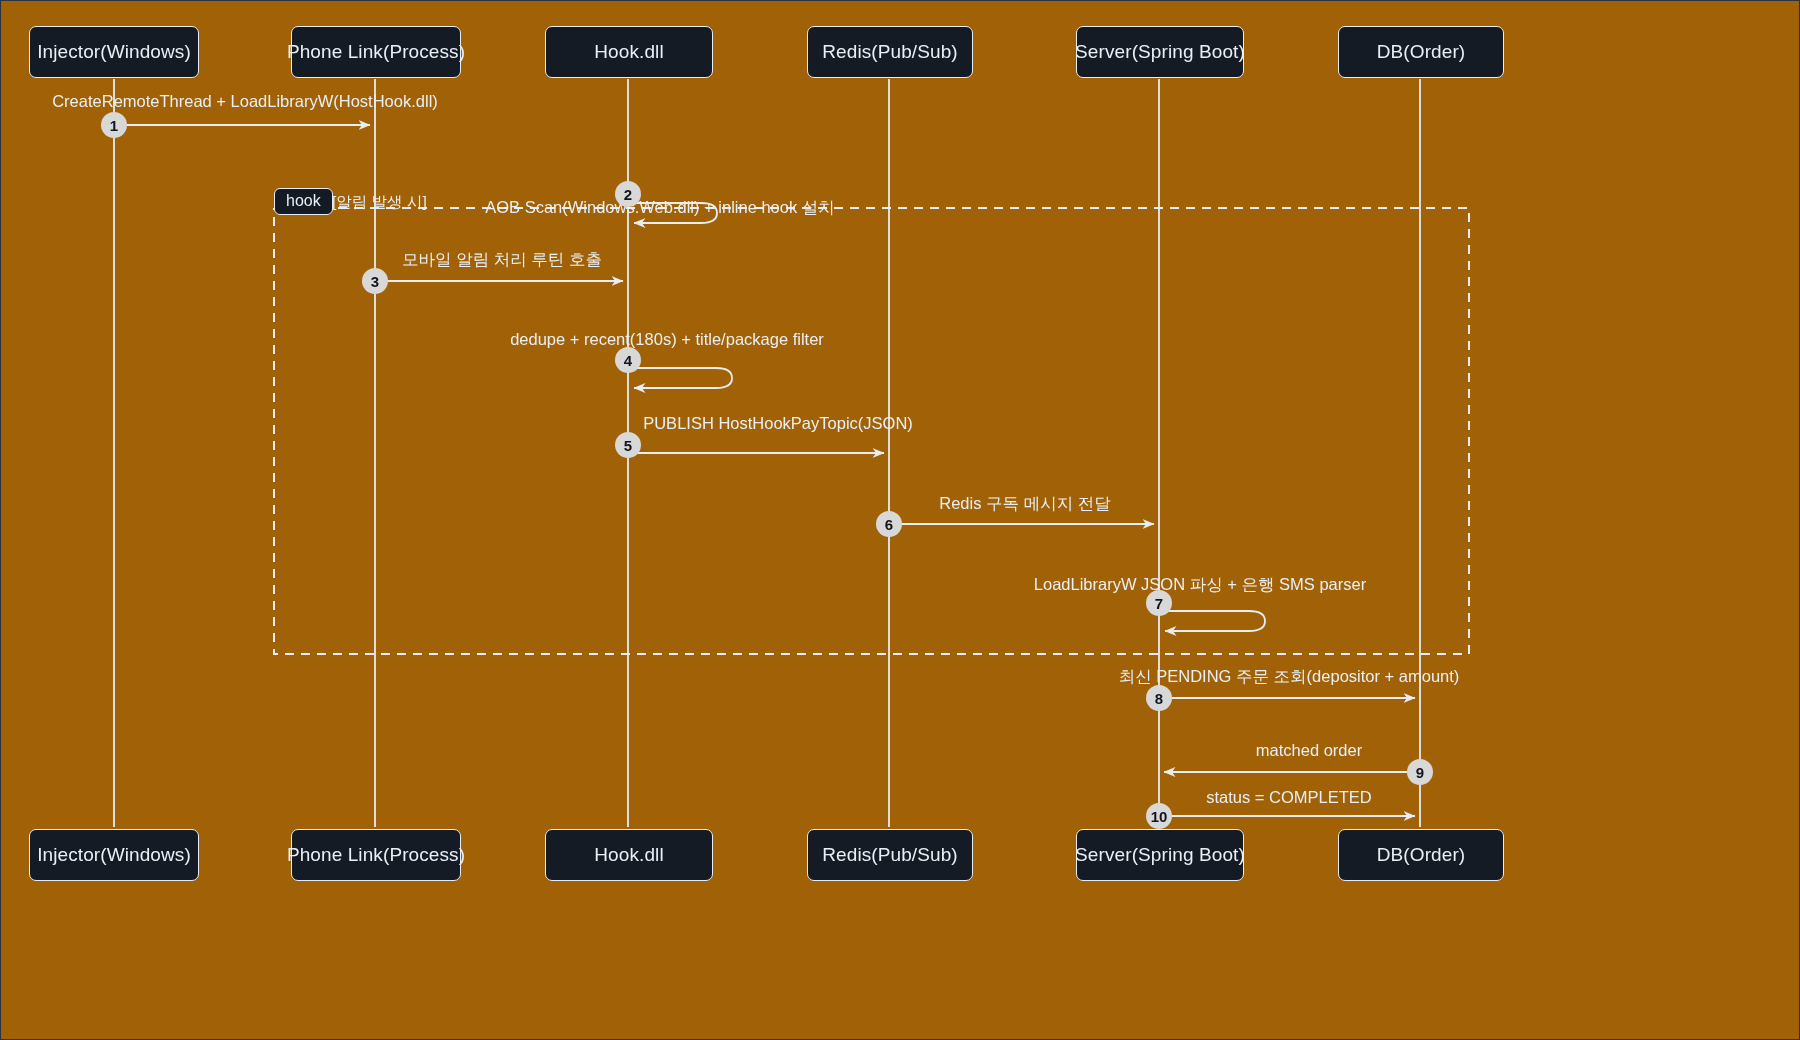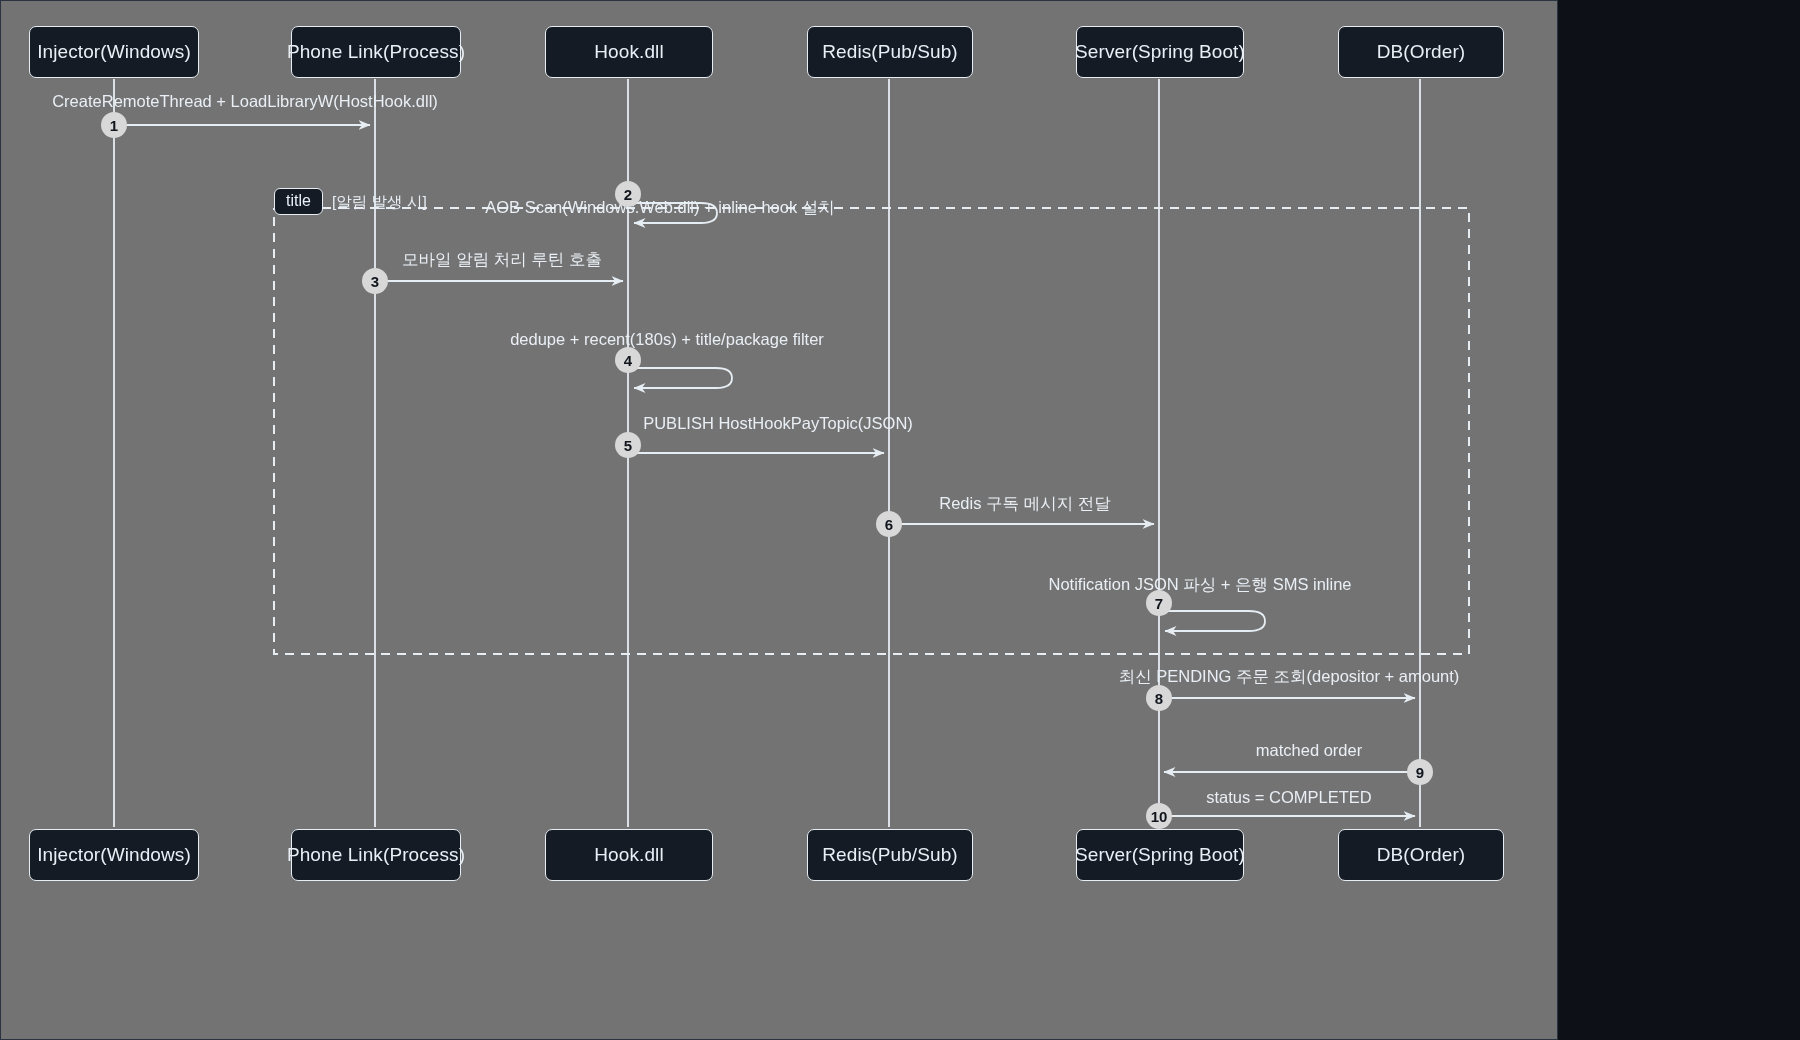--- a/index.html
+++ b/index.html
@@ -8,23 +8,23 @@
     background: #0d1117;
   }
   body {
     width: 1800px;
     height: 1040px;
     font-family: "Liberation Sans", sans-serif;
     overflow: hidden;
   }
   #canvas {
     position: relative;
-    width: 1558px;
+    width: 1800px;
     height: 1040px;
-    background: #737373;
+    background: #a16207;
     box-sizing: border-box;
     border: 1px solid #2a3340;
   }
   svg.layer {
     position: absolute;
     left: 0;
     top: 0;
     width: 1800px;
     height: 1040px;
   }
@@ -159,31 +159,31 @@
     <span>Redis(Pub/Sub)</span>
   </div>
   <div class="participant-box" style="left:1075px; top:828px; width:168px; height:52px;">
     <span>Server(Spring Boot)</span>
   </div>
   <div class="participant-box" style="left:1337px; top:828px; width:166px; height:52px;">
     <span>DB(Order)</span>
   </div>
 
   <div class="loop-label" style="left:273px; top:187px;">
-    <span>title</span>
+    <span>hook</span>
   </div>
   <div class="loop-cond" style="left:331px; top:191px;">[알림 발생 시]</div>
 
   <div class="msg-label" style="left:244px; top:91px;">CreateRemoteThread + LoadLibraryW(HostHook.dll)</div>
   <div class="msg-label" style="left:659px; top:164px;margin-top:32px;">AOB Scan(Windows.Web.dll) + inline hook 설치</div>
   <div class="msg-label" style="left:501px; top:248px;">모바일 알림 처리 루틴 호출</div>
   <div class="msg-label" style="left:666px; top:329px;">dedupe + recent(180s) + title/package filter</div>
   <div class="msg-label" style="left:757px; top:413px;margin-left:20px;">PUBLISH HostHookPayTopic(JSON)</div>
   <div class="msg-label" style="left:1024px; top:492px;">Redis 구독 메시지 전달</div>
-  <div class="msg-label" style="left:1199px; top:573px;">Notification JSON 파싱 + 은행 SMS inline</div>
+  <div class="msg-label" style="left:1199px; top:573px;">LoadLibraryW JSON 파싱 + 은행 SMS parser</div>
   <div class="msg-label" style="left:1288px; top:665px;">최신 PENDING 주문 조회(depositor + amount)</div>
   <div class="msg-label" style="left:1308px; top:740px;">matched order</div>
   <div class="msg-label" style="left:1288px; top:787px;">status = COMPLETED</div>
 
   <div class="seq-num" style="left:113px; top:124px;">1</div>
   <div class="seq-num" style="left:627px; top:193px;">2</div>
   <div class="seq-num" style="left:374px; top:280px;">3</div>
   <div class="seq-num" style="left:627px; top:359px;">4</div>
   <div class="seq-num" style="left:627px; top:444px;">5</div>
   <div class="seq-num" style="left:888px; top:523px;">6</div>

